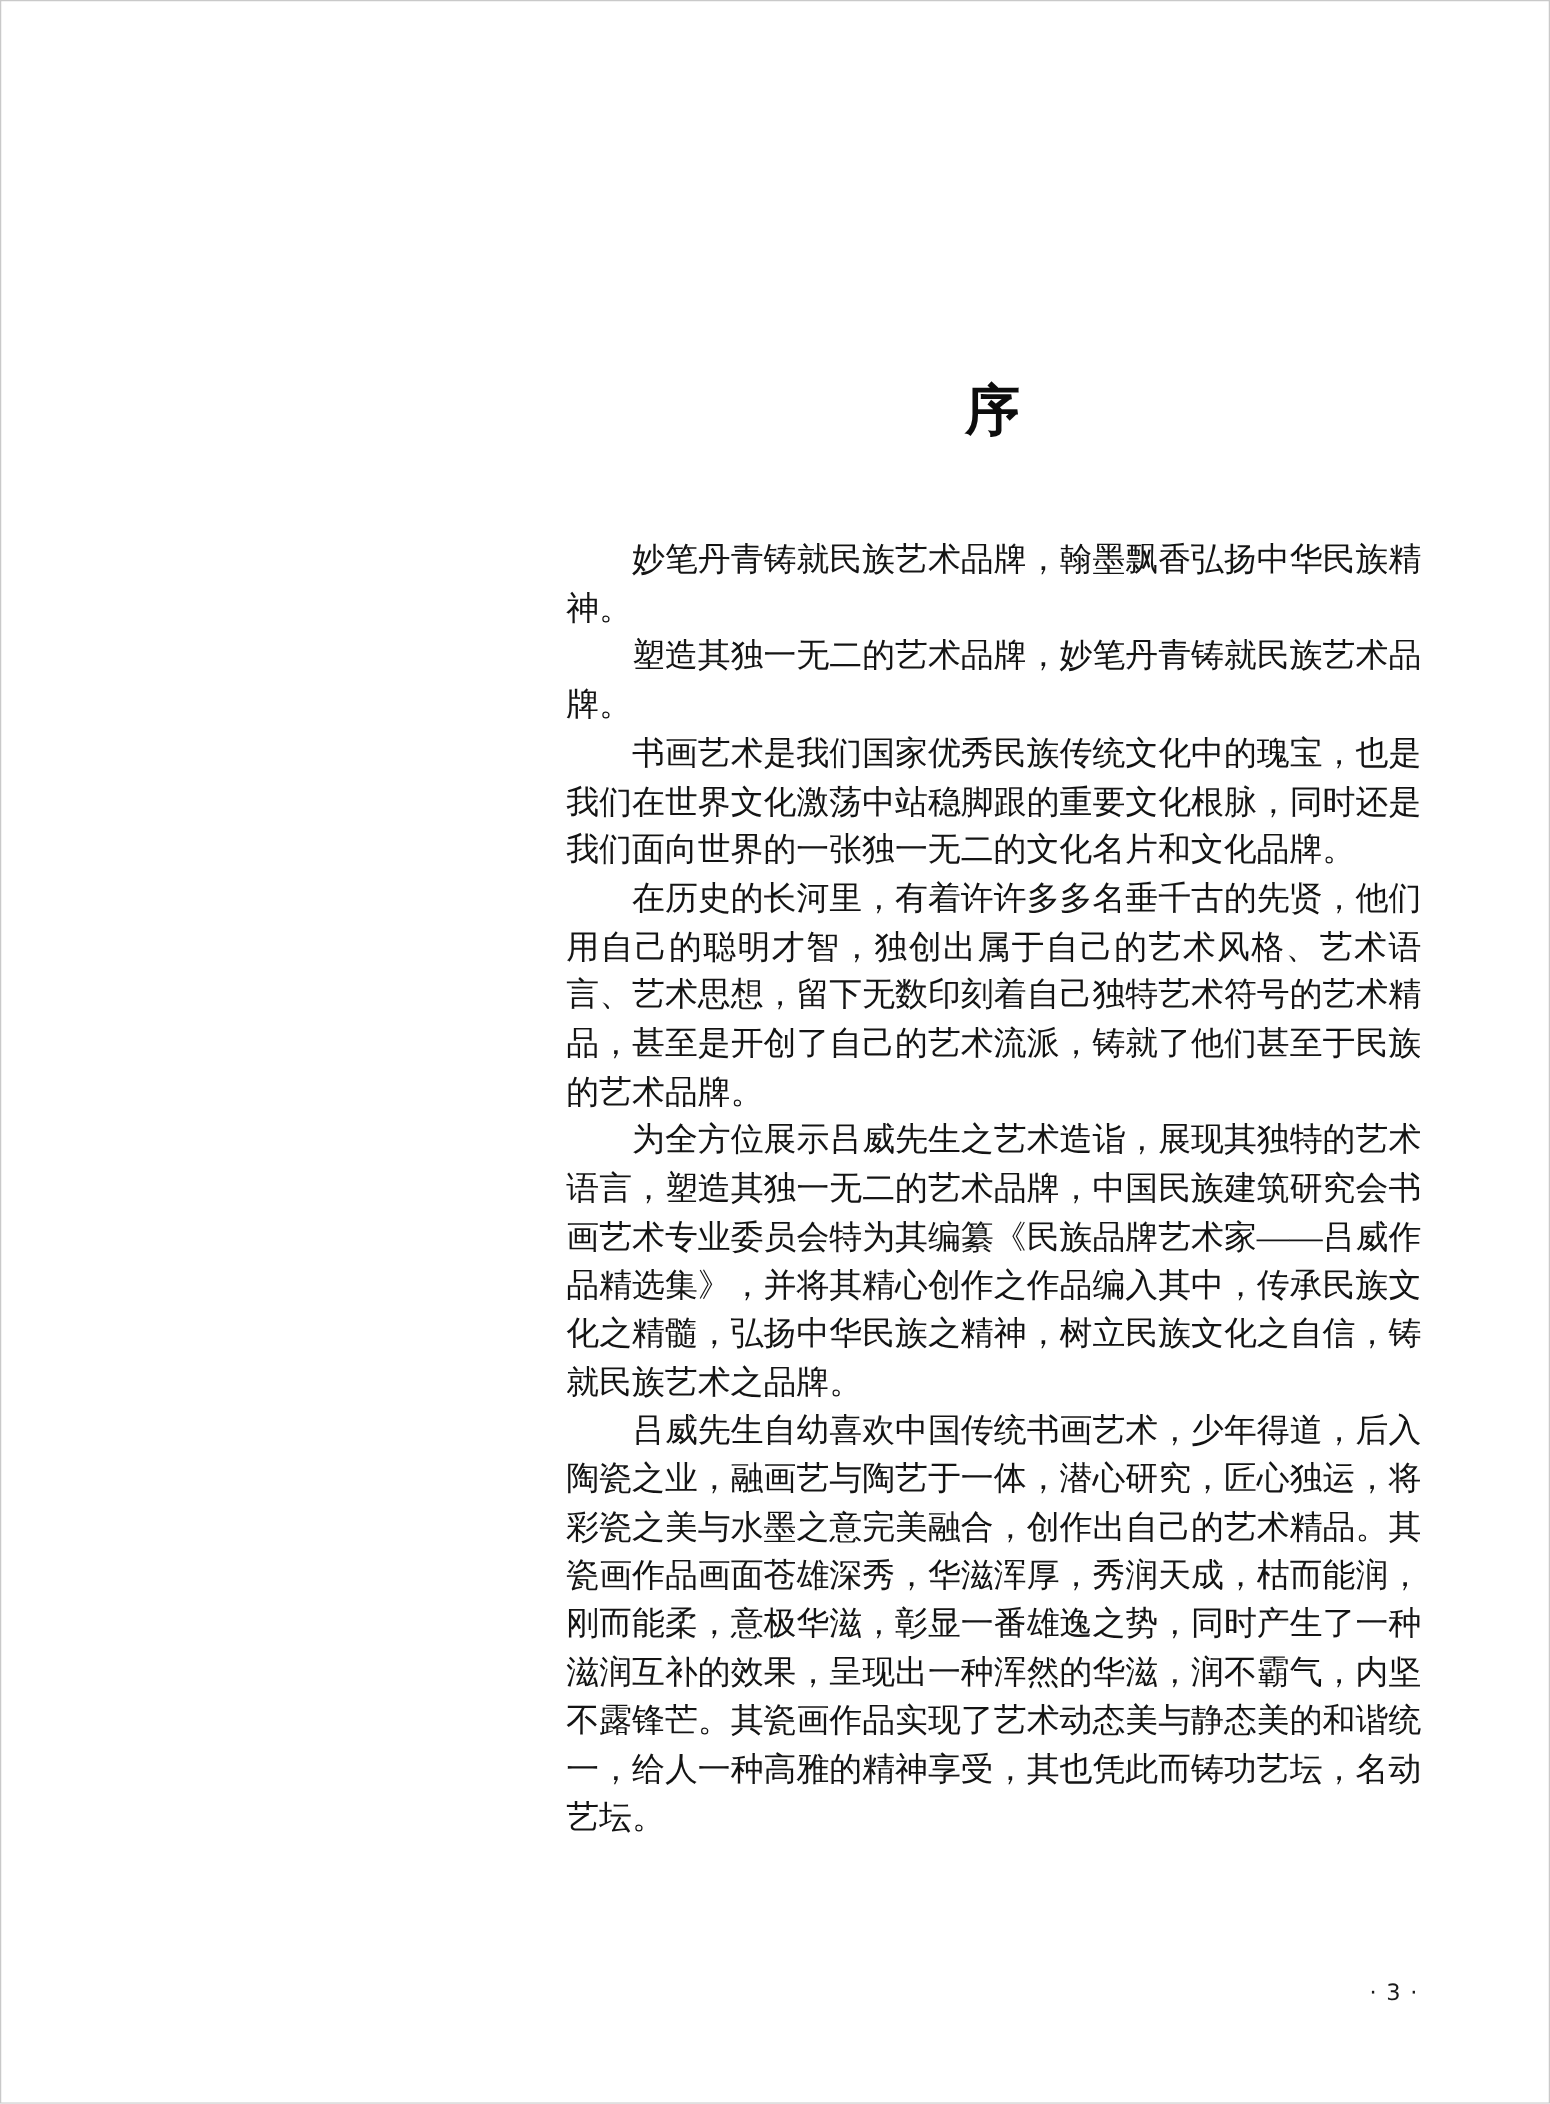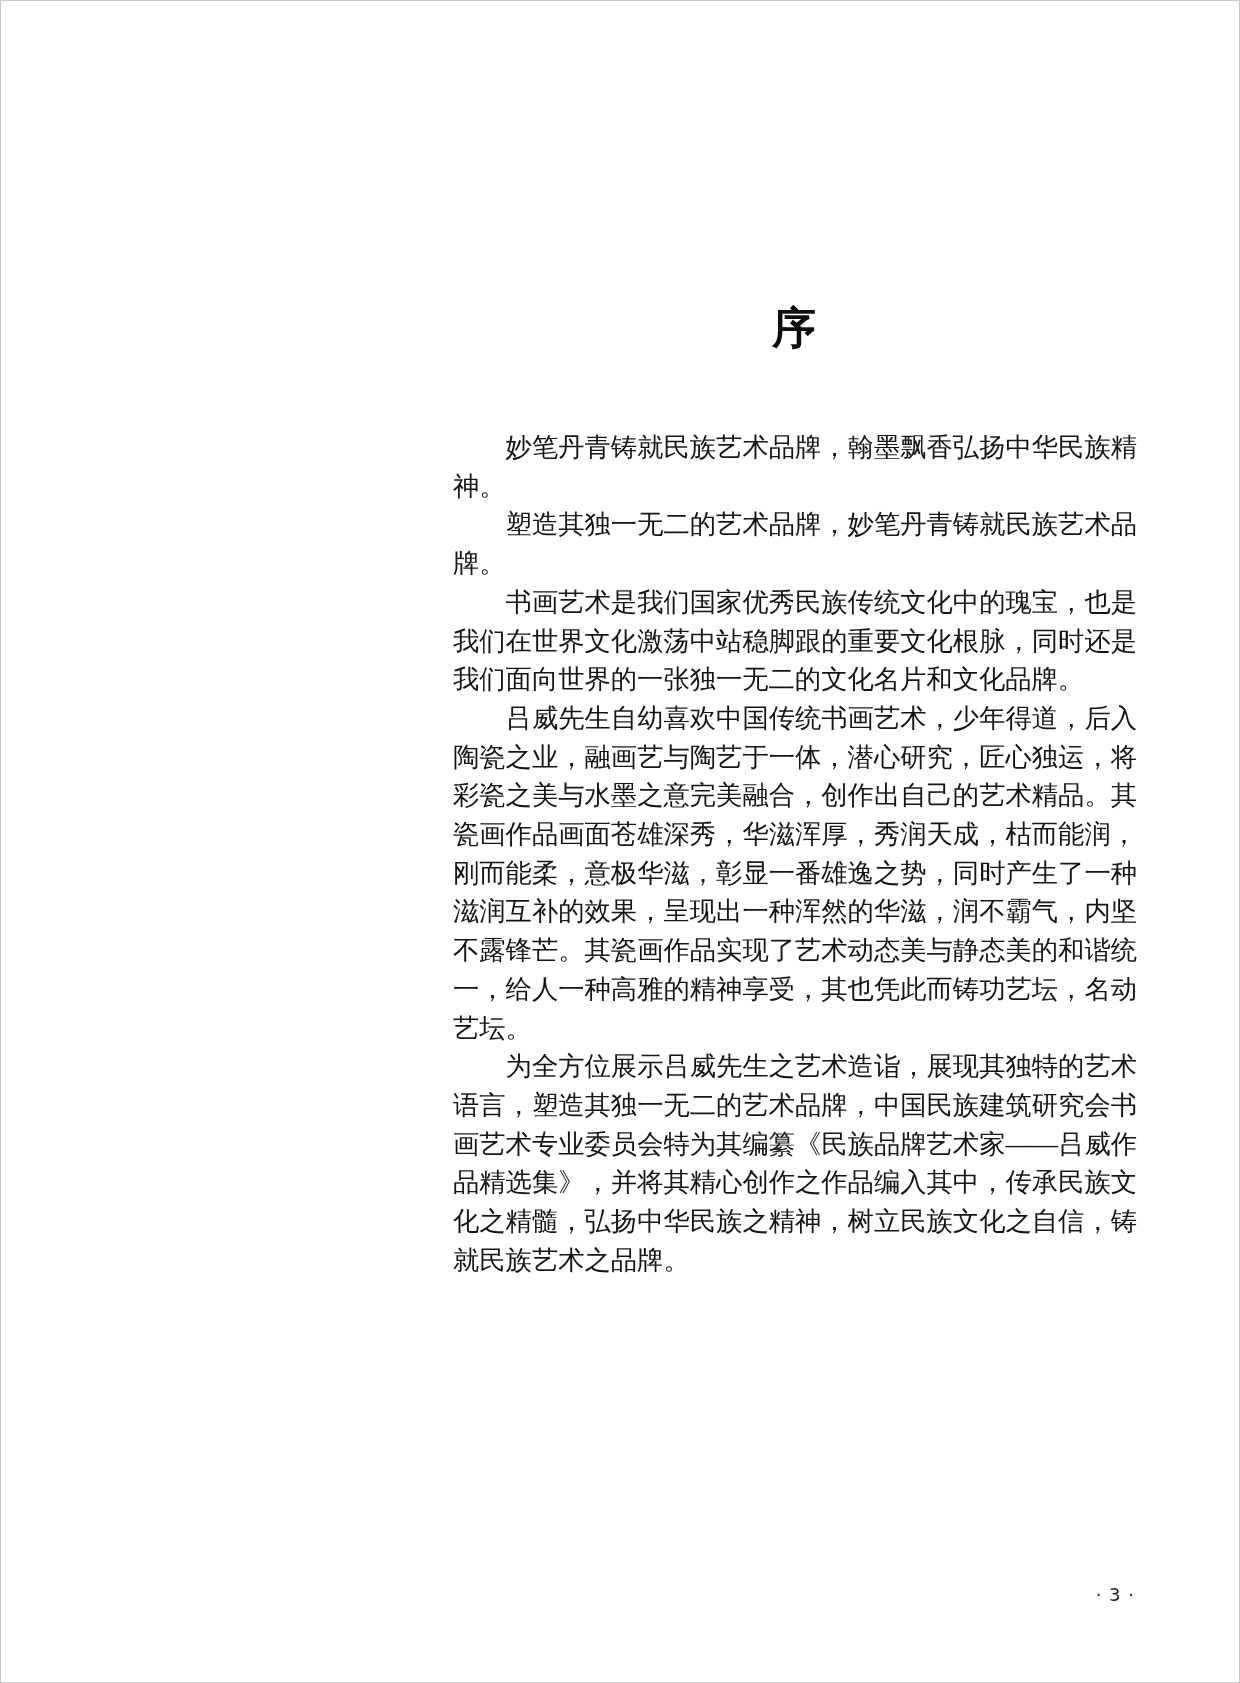--- a/index.html
+++ b/index.html
@@ -59,19 +59,20 @@
 <body>
 
 <div class="page">
 
   <h1 class="doc-title">序</h1>
 
   <div class="content">
     <p>妙笔丹青铸就民族艺术品牌，翰墨飘香弘扬中华民族精神。</p>
     <p>塑造其独一无二的艺术品牌，妙笔丹青铸就民族艺术品牌。</p>
     <p>书画艺术是我们国家优秀民族传统文化中的瑰宝，也是我们在世界文化激荡中站稳脚跟的重要文化根脉，同时还是我们面向世界的一张独一无二的文化名片和文化品牌。</p>
+    <p>在历史的长河里，有着许许多多名垂千古的先贤，他们用自己的聪明才智，独创出属于自己的艺术风格、艺术语言、艺术思想，留下无数印刻着自己独特艺术符号的艺术精品，甚至是开创了自己的艺术流派，铸就了他们甚至于民族的艺术品牌。</p>
+    <p>为全方位展示吕威先生之艺术造诣，展现其独特的艺术语言，塑造其独一无二的艺术品牌，中国民族建筑研究会书画艺术专业委员会特为其编纂《民族品牌艺术家——吕威作品精选集》，并将其精心创作之作品编入其中，传承民族文化之精髓，弘扬中华民族之精神，树立民族文化之自信，铸就民族艺术之品牌。</p>
     <p>吕威先生自幼喜欢中国传统书画艺术，少年得道，后入陶瓷之业，融画艺与陶艺于一体，潜心研究，匠心独运，将彩瓷之美与水墨之意完美融合，创作出自己的艺术精品。其瓷画作品画面苍雄深秀，华滋浑厚，秀润天成，枯而能润，刚而能柔，意极华滋，彰显一番雄逸之势，同时产生了一种滋润互补的效果，呈现出一种浑然的华滋，润不霸气，内坚不露锋芒。其瓷画作品实现了艺术动态美与静态美的和谐统一，给人一种高雅的精神享受，其也凭此而铸功艺坛，名动艺坛。</p>
-    <p>为全方位展示吕威先生之艺术造诣，展现其独特的艺术语言，塑造其独一无二的艺术品牌，中国民族建筑研究会书画艺术专业委员会特为其编纂《民族品牌艺术家——吕威作品精选集》，并将其精心创作之作品编入其中，传承民族文化之精髓，弘扬中华民族之精神，树立民族文化之自信，铸就民族艺术之品牌。</p>
   </div>
 
   <div class="page-number">· 3 ·</div>
 
 </div>
 
 </body></html>

